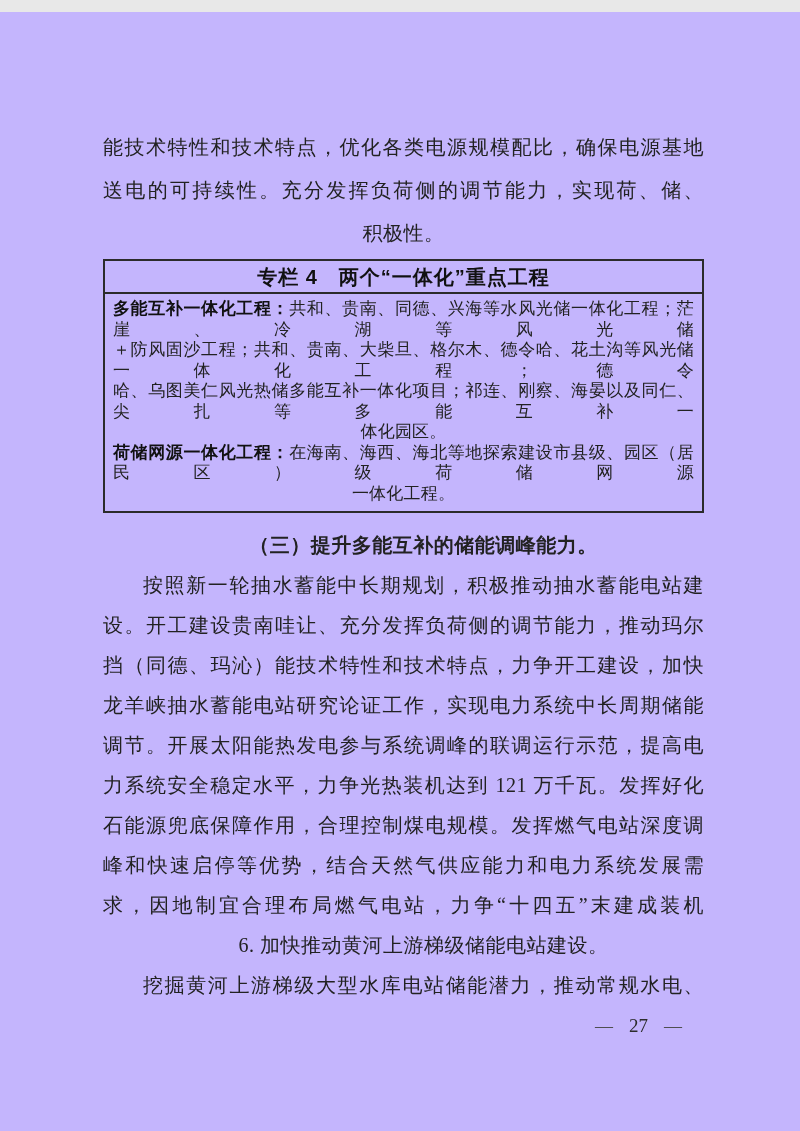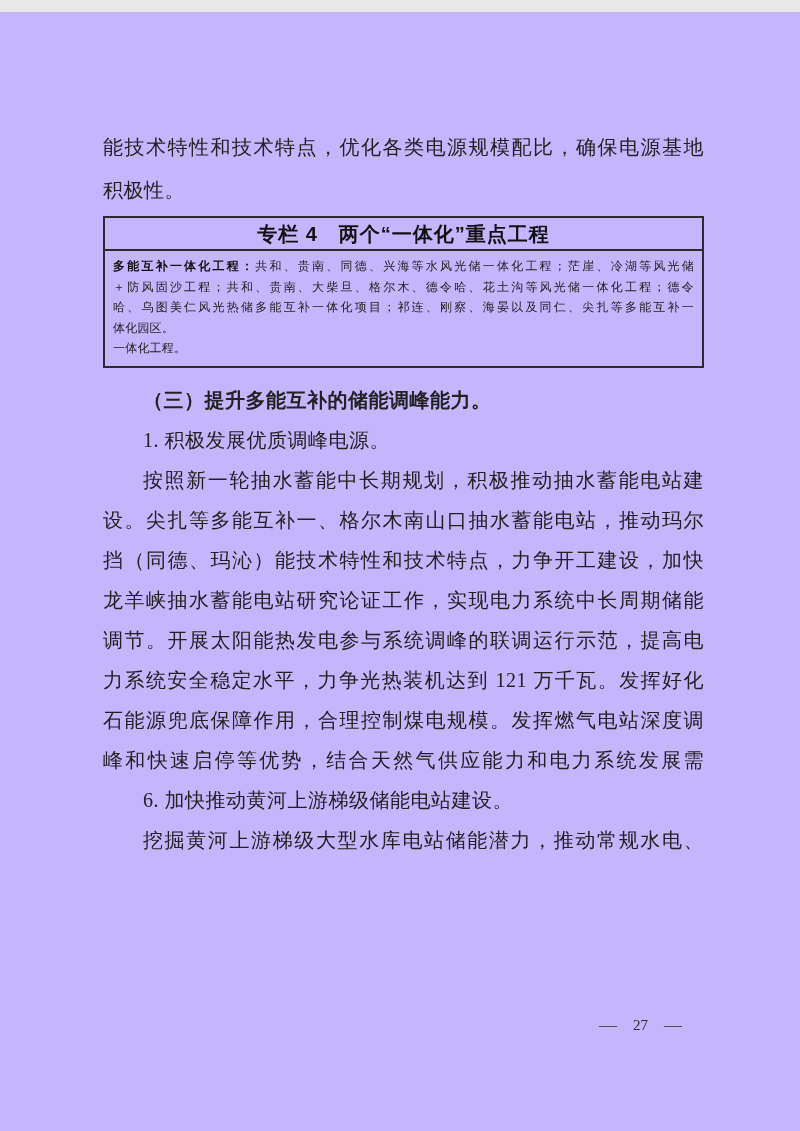--- a/index.html
+++ b/index.html
@@ -17,21 +17,21 @@
     position: absolute;
     left: 103px;
     top: 114px;
     width: 601px;
   }
   
   .tline {
     font-size: 20px;
     line-height: 43px;
     letter-spacing: 0.5px;
-    text-align: left;
+    text-align: center;
     color: #222;
   }
   .tline.fill {
     text-align: justify;
     text-align-last: justify;
     text-justify: inter-character;
   }
   .tline.indent { text-indent: 2em; }
   .tline.bold { font-weight: bold; }
   .main-lines .tline { line-height: 40px; }
@@ -47,21 +47,21 @@
     font-size: 20px;
     line-height: 24px;
     text-align: center;
     color: #111;
     padding: 4px 0 3px 0;
     border-bottom: 2px solid #2b2b2b;
     letter-spacing: 1px;
   }
   .box-body { padding: 5px 8px 7px 8px; }
   .box-body .tline {
-    font-size: 12px;
+    font-size: 17px;
     line-height: 20.5px;
     letter-spacing: 0.2px;
   }
   .seg-bold {
     font-family: "Liberation Sans", sans-serif;
     font-weight: bold;
     color: #111;
   }
 
   
@@ -69,56 +69,58 @@
     position: absolute;
     top: 1003px;
     right: 118px;
     font-size: 18px;
     color: #3a3a3a;
     display: flex;
     align-items: center;
     gap: 16px;
     letter-spacing: 0;
   }
-  .footer .num { color: #2c2c2c; font-size: 15px; }
+  .footer .num { color: #2c2c2c; font-size: 19px; }
   .footer .dash { color: #4a4a4a; }
 </style>
 </head>
 <body>
 
 <div class="page">
   <div class="content">
 
     <div class="intro">
         <div class="tline fill">能技术特性和技术特点，优化各类电源规模配比，确保电源基地</div>
+        <div class="tline fill">送电的可持续性。充分发挥负荷侧的调节能力，实现荷、储、</div>
         <div class="tline">积极性。</div>
       </div>
 
     <div class="column-box">
       <div class="box-title">专栏 4　两个“一体化”重点工程</div>
       <div class="box-body">
           <div class="tline fill"><span class="seg-bold">多能互补一体化工程：</span><span>共和、贵南、同德、兴海等水风光储一体化工程；茫崖、冷湖等风光储</span></div>
           <div class="tline fill">＋防风固沙工程；共和、贵南、大柴旦、格尔木、德令哈、花土沟等风光储一体化工程；德令</div>
           <div class="tline fill">哈、乌图美仁风光热储多能互补一体化项目；祁连、刚察、海晏以及同仁、尖扎等多能互补一</div>
           <div class="tline">体化园区。</div>
+          <div class="tline fill"><span class="seg-bold">荷储网源一体化工程：</span><span>在海南、海西、海北等地探索建设市县级、园区（居民区）级荷储网源</span></div>
           <div class="tline">一体化工程。</div>
         </div>
     </div>
 
     <div class="main-lines">
         <div class="tline indent bold">（三）提升多能互补的储能调峰能力。</div>
-        <div class="tline indent">1. 积极发展优质调峰电源。</div>
         <div class="tline fill indent">按照新一轮抽水蓄能中长期规划，积极推动抽水蓄能电站建</div>
-        <div class="tline fill">设。尖扎等多能互补一、格尔木南山口抽水蓄能电站，推动玛尔</div>
+        <div class="tline fill">设。开工建设贵南哇让、充分发挥负荷侧的调节能力，推动玛尔</div>
         <div class="tline fill">挡（同德、玛沁）能技术特性和技术特点，力争开工建设，加快</div>
         <div class="tline fill">龙羊峡抽水蓄能电站研究论证工作，实现电力系统中长周期储能</div>
         <div class="tline fill">调节。开展太阳能热发电参与系统调峰的联调运行示范，提高电</div>
         <div class="tline fill">力系统安全稳定水平，力争光热装机达到 121 万千瓦。发挥好化</div>
         <div class="tline fill">石能源兜底保障作用，合理控制煤电规模。发挥燃气电站深度调</div>
         <div class="tline fill">峰和快速启停等优势，结合天然气供应能力和电力系统发展需</div>
+        <div class="tline fill">求，因地制宜合理布局燃气电站，力争“十四五”末建成装机</div>
         <div class="tline indent">6. 加快推动黄河上游梯级储能电站建设。</div>
         <div class="tline fill indent">挖掘黄河上游梯级大型水库电站储能潜力，推动常规水电、</div>
       </div>
 
   </div>
 
   <div class="footer">
     <span class="dash">—</span>
     <span class="num">27</span>
     <span class="dash">—</span>

